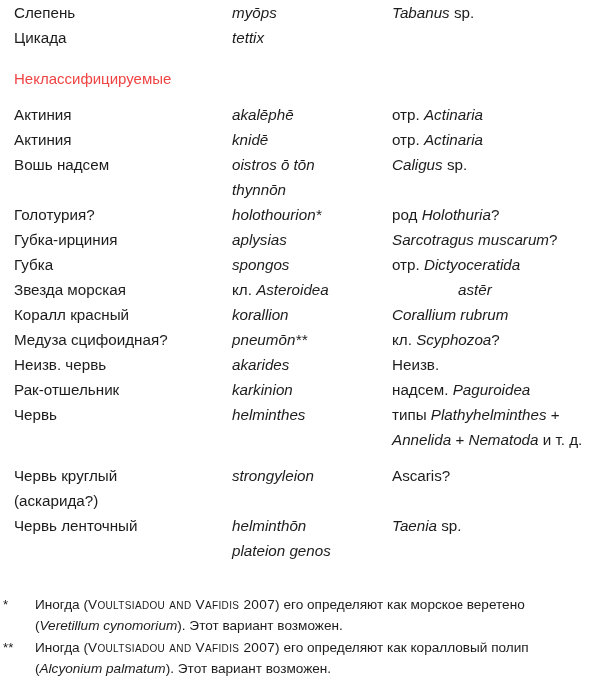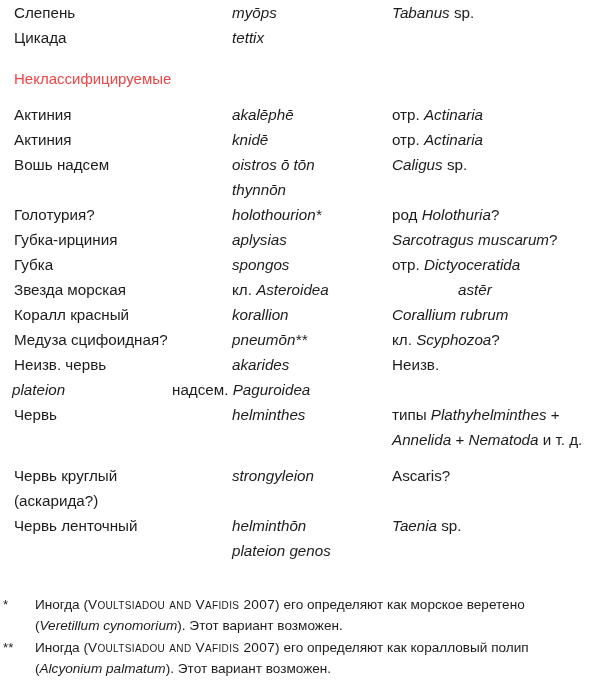--- a/index.html
+++ b/index.html
@@ -169,21 +169,22 @@
           <div class="cell col-rus">Медуза сцифоидная?</div>
           <div class="cell col-greek">pneumōn**</div>
           <div class="cell col-lat"><span class="rm">кл. </span><span class="it">Scyphozoa</span><span class="rm">?</span></div>
         </div>
         <div class="row">
           <div class="cell col-rus">Неизв. червь</div>
           <div class="cell col-greek">akarides</div>
           <div class="cell col-lat"><span class="rm">Неизв.</span></div>
         </div>
         <div class="row">
-          <div class="cell col-greek">plateion</div>
+          <div class="cell col-rus">Рак-отшельник</div>
+          <div class="cell col-greek">karkinion</div>
           <div class="cell col-lat"><span class="rm">надсем. </span><span class="it">Paguroidea</span></div>
         </div>
         <div class="row">
           <div class="cell col-rus">Червь</div>
           <div class="cell col-greek">helminthes</div>
           <div class="cell col-lat"><span class="rm">типы </span><span class="it">Plathyhelminthes</span><span class="rm"> +
 </span><span class="it">Annelida + Nematoda</span><span class="rm"> и т. д.</span></div>
         </div>
       </div>
 

